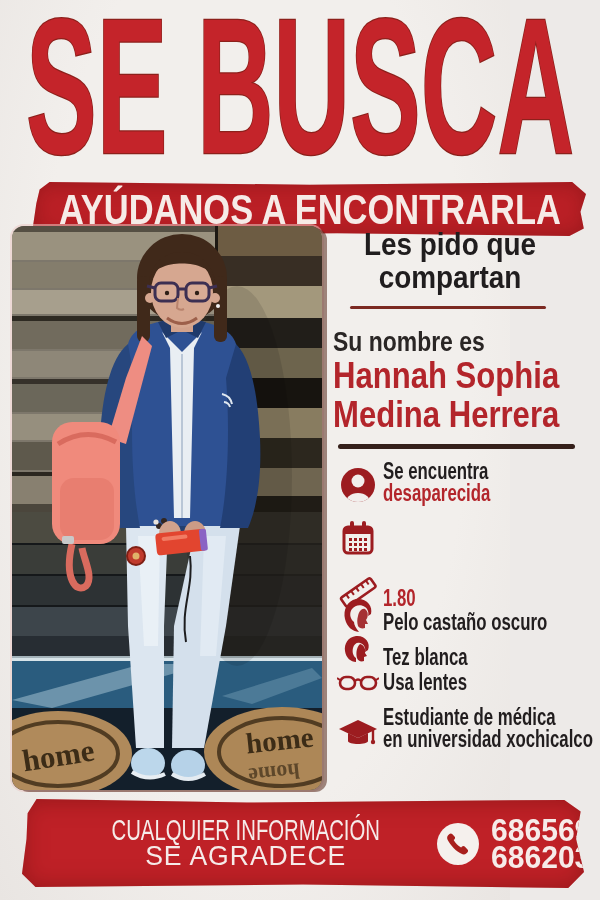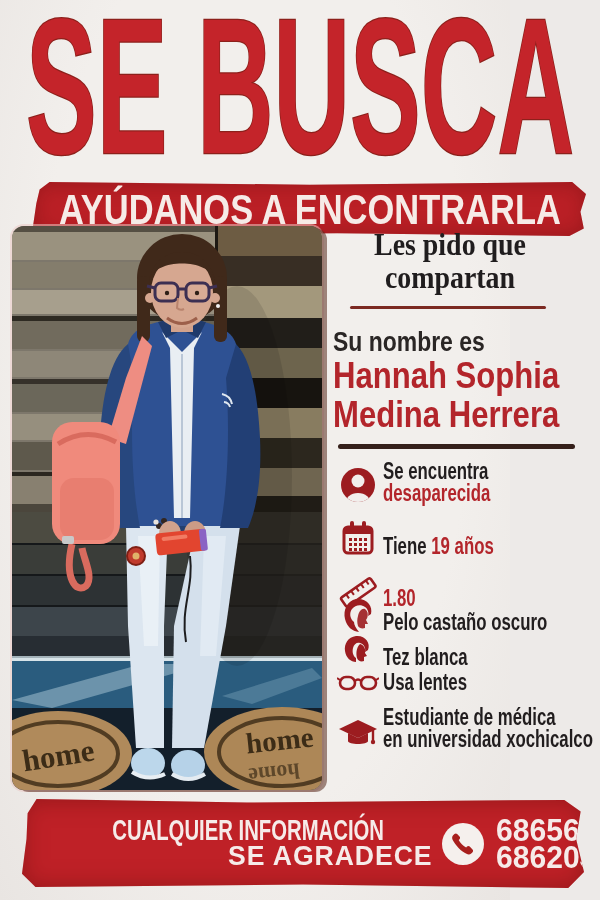--- a/index.html
+++ b/index.html
@@ -19,21 +19,21 @@
   .sub-band svg{position:absolute;left:0;top:0;}
 
   
   .photo{position:absolute;left:12px;top:226px;width:310px;height:564px;
          border-radius:12px;overflow:hidden;
          box-shadow:5px 2px 0 rgba(88,42,30,.55), 0 0 0 2px rgba(235,200,196,.55);}
   .photo svg{display:block;}
 
   
   .intro{position:absolute;left:330px;top:228px;width:240px;text-align:center;
-         color:#201d1e;font-weight:700;font-size:31px;line-height:33px;font-family:Liberation Serif, serif;}
+         color:#201d1e;font-weight:700;font-size:31px;line-height:33px;}
   .intro div{transform:scaleX(.9);transform-origin:50% 50%;white-space:nowrap;}
   .div1{position:absolute;left:350px;top:306px;width:196px;height:3px;background:#7c2a22;border-radius:2px;}
   .name-label{position:absolute;left:333px;top:327px;color:#2a2625;font-weight:700;font-size:27px;
               transform:scaleX(.85);transform-origin:0 50%;white-space:nowrap;}
   .name1,.name2{position:absolute;left:333px;color:#b3252b;font-weight:700;font-size:37px;
                 transform:scaleX(.84);transform-origin:0 50%;white-space:nowrap;}
   .name1{top:355px;} .name2{top:394px;}
   .div2{position:absolute;left:338px;top:444px;width:237px;height:5px;background:#35201a;border-radius:3px;}
 
   
@@ -42,21 +42,21 @@
   .rtx{font-weight:700;font-size:23px;color:#211d1e;line-height:22px;}
   .rline{display:block;transform:scaleX(.73);transform-origin:0 50%;white-space:nowrap;}
   .red{color:#b3252b;}
 
   
   .foot-band{position:absolute;left:22px;top:799px;width:562px;height:89px;
              background:#bf2127;color:#f6ebe9;
              box-shadow:inset 0 0 24px rgba(96,12,10,.5);
              clip-path:polygon(1% 16%,2.6% 0%,40% 4%,96.5% 1%,99.4% 14%,98.6% 45%,100% 82%,97.2% 100%,50% 96%,2.4% 99%,0% 84%,.8% 45%);
              display:flex;align-items:center;}
-  .foot-left{flex:0 0 292px;margin-left:32px;text-align:right;font-weight:700;}
+  .foot-left{flex:0 0 292px;margin-left:32px;text-align:center;font-weight:400;}
   .fl1{font-size:29px;line-height:25px;transform:scaleX(.70);transform-origin:50% 50%;white-space:nowrap;}
   .fl2{font-size:28px;line-height:26px;transform:scaleX(.95);transform-origin:50% 50%;white-space:nowrap;letter-spacing:1px;}
   .phone-circle{flex:0 0 42px;width:42px;height:42px;border-radius:50%;background:#f5f0ed;
                 display:flex;align-items:center;justify-content:center;margin-right:12px;}
   .foot-nums{font-weight:700;font-size:31px;line-height:27px;transform:scaleX(.97);transform-origin:0 50%;white-space:nowrap;}
 </style>
 </head>
 <body>
 
 <div class="poster">
@@ -262,23 +262,20 @@
             <rect x="14" y="24" width="3" height="3"></rect>
             <rect x="19" y="24" width="3" height="3"></rect>
             <rect x="24" y="24" width="3" height="3"></rect>
           <rect x="9" y="29" width="3" height="3"></rect>
             <rect x="14" y="29" width="3" height="3"></rect>
             <rect x="19" y="29" width="3" height="3"></rect>
             <rect x="24" y="29" width="3" height="3"></rect>
         </g>
       </svg>
     </span>
-    <div class="rtx">
-      <span class="rline"><span>Tiene </span><span class="red">19 años</span></span>
-    </div>
   </div>
 
   <div class="drow" style="top:575px">
     <span class="ric">
       <svg width="40" height="34" viewBox="0 0 40 34">
         <g transform="rotate(-35 20 17)">
           <rect x="2" y="12" width="36" height="11" rx="2" fill="none" stroke="#9c1c20" stroke-width="2.6"></rect>
           <line x1="9" y1="12" x2="9" y2="17" stroke="#9c1c20" stroke-width="2"></line>
           <line x1="15" y1="12" x2="15" y2="17" stroke="#9c1c20" stroke-width="2"></line>
           <line x1="21" y1="12" x2="21" y2="17" stroke="#9c1c20" stroke-width="2"></line>

